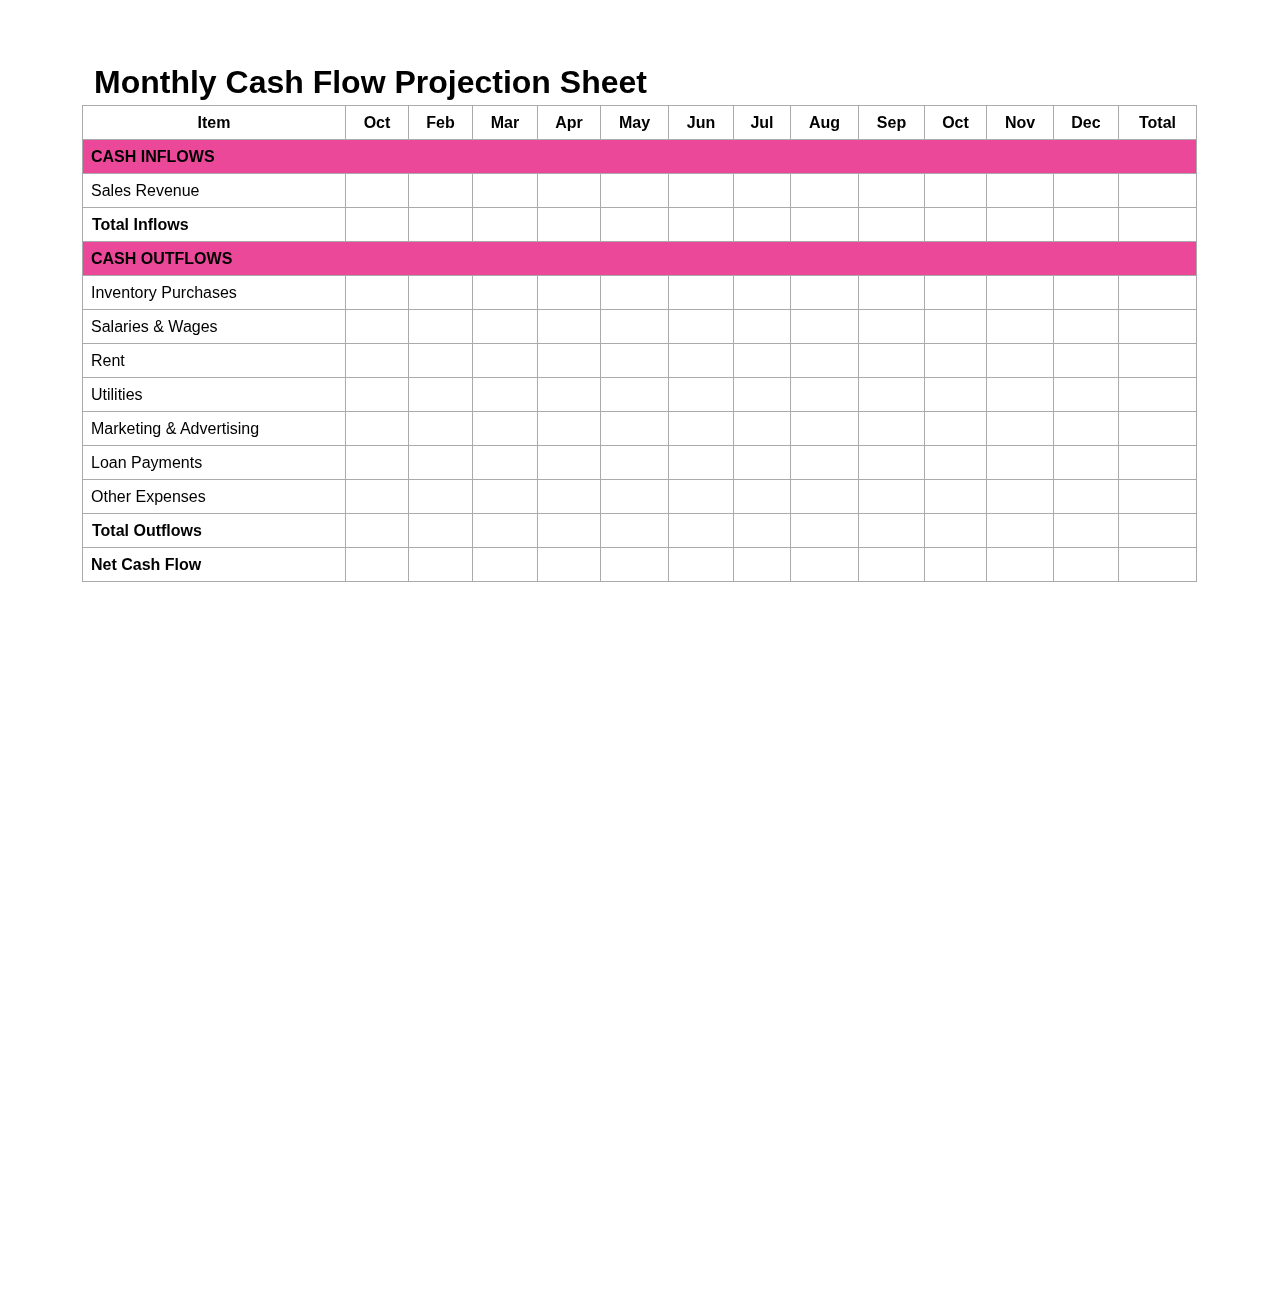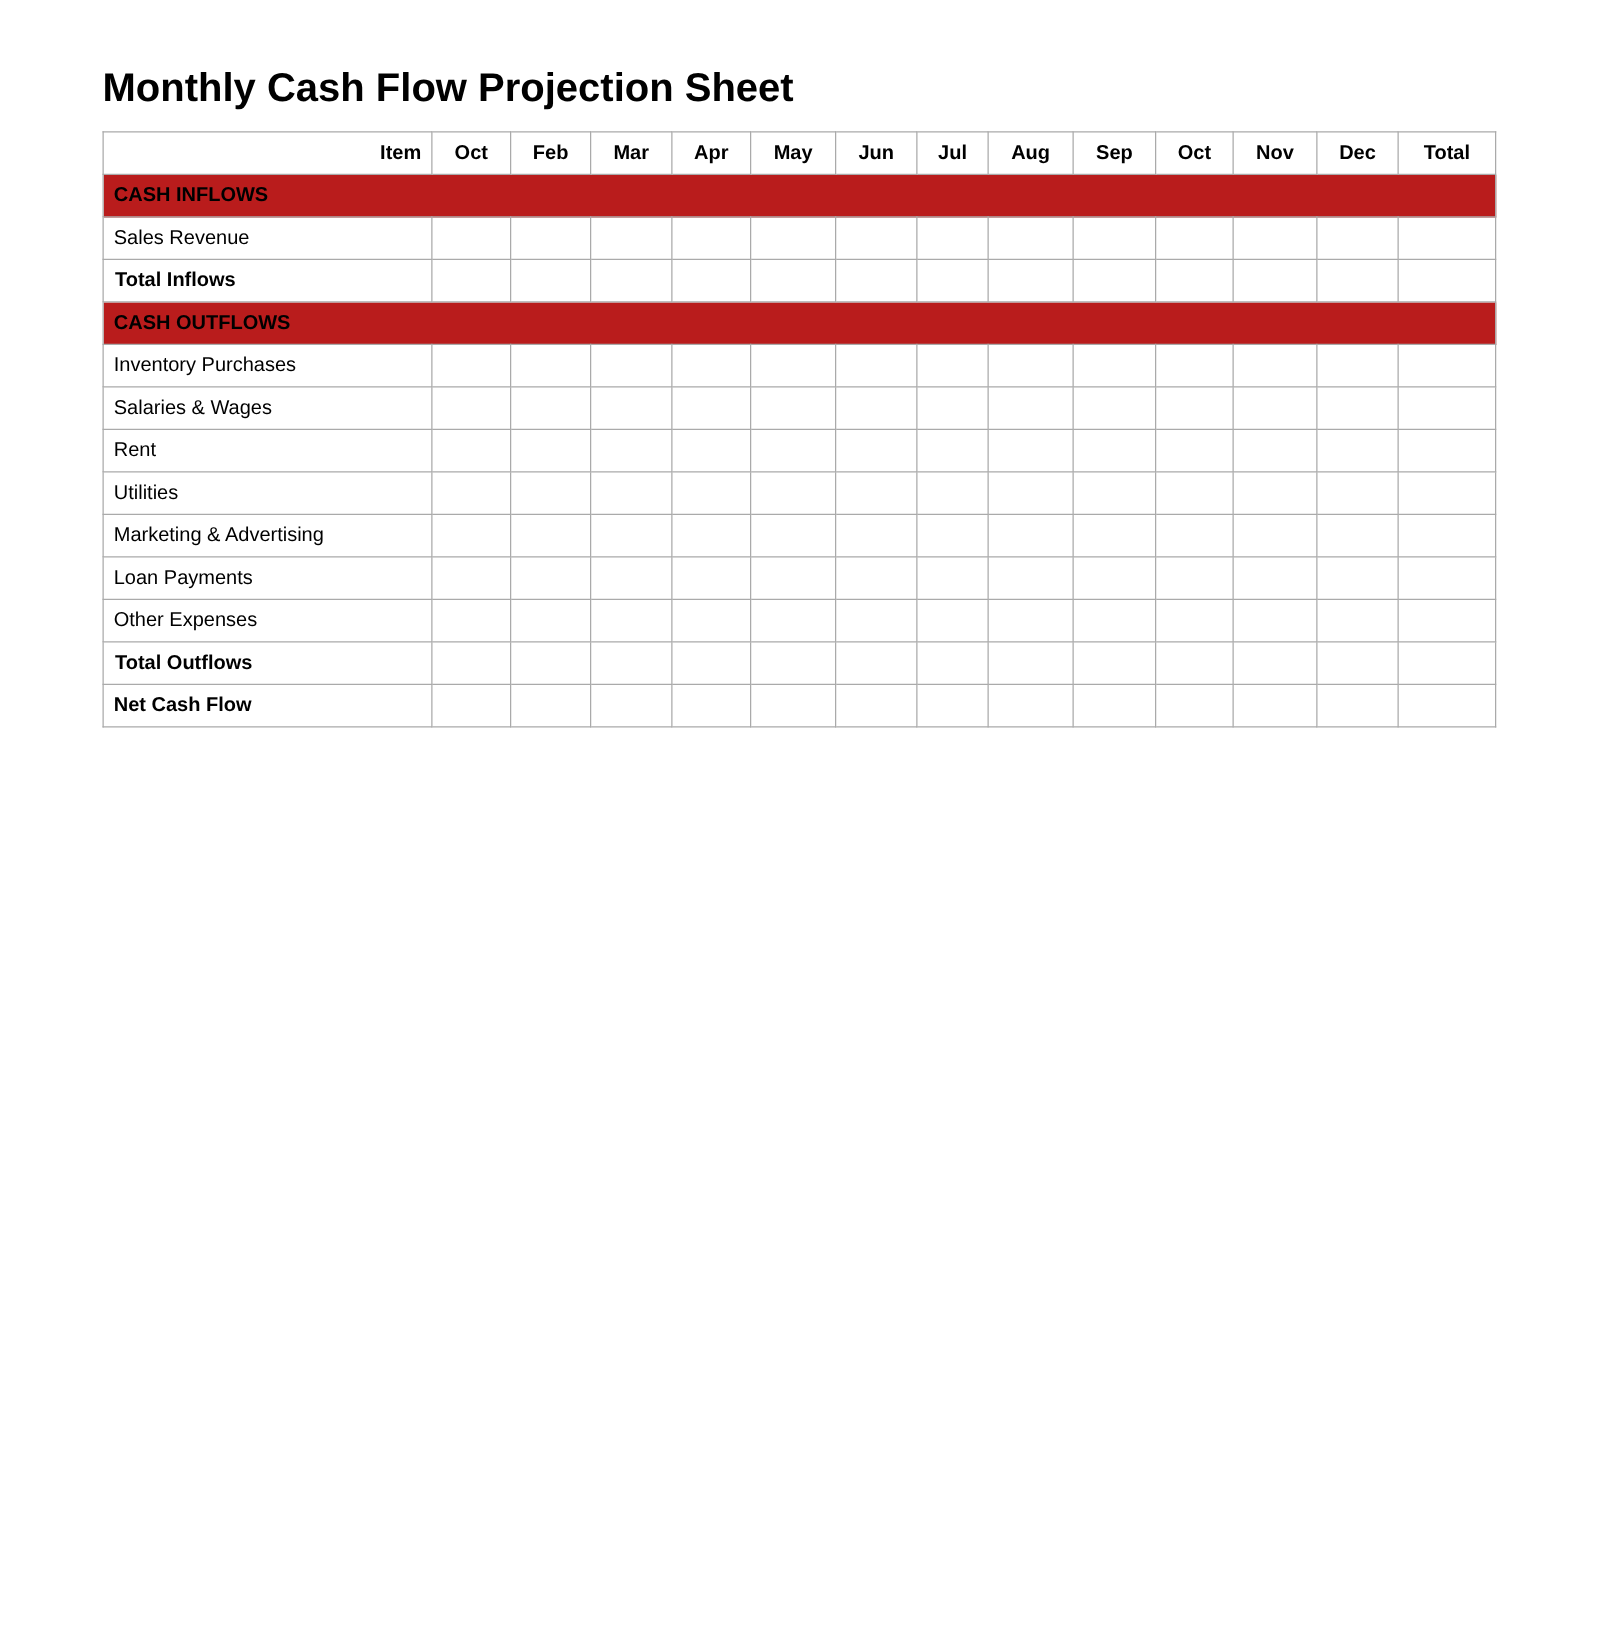--- a/index.html
+++ b/index.html
@@ -1,23 +1,23 @@
 <!DOCTYPE html>
 <html><head>
   <meta charset="utf-8">
   <style>
     html, body { margin: 0; padding: 0; background: #ffffff; }
     body { width: 1278px; height: 1300px; position: relative; font-family: "Liberation Sans", sans-serif; color: #000; }
-    h1 { position: absolute; left: 82px; top: 50px; margin: 0; font-size: 32px; font-weight: bold; line-height: 40px; }
+    h1 { position: absolute; left: 82px; top: 50px; margin: 12px; font-size: 32px; font-weight: bold; line-height: 40px; }
     table { position: absolute; left: 82px; top: 105px; border-collapse: collapse; table-layout: fixed; width: 1114px; }
     th, td { border: 1px solid #aaaaaa; height: 34px; padding: 0 8px; font-size: 16px; box-sizing: border-box; }
     th { font-weight: bold; text-align: center; }
-    th.item-col { text-align: right; }
+    th.item-col { text-align: center; }
     td.label { text-align: left; }
-    tr.section td { background: #b91c1c; font-weight: bold; }
+    tr.section td { background: #ec4899; font-weight: bold; }
     tr.total td.label { font-weight: bold; padding-left: 9px; margin-left: 16px; }
     tr.net td.label { font-weight: bold; }
   </style>
 </head>
 <body>
 
 <h1>Monthly Cash Flow Projection Sheet</h1>
 
 <table>
   <colgroup>

